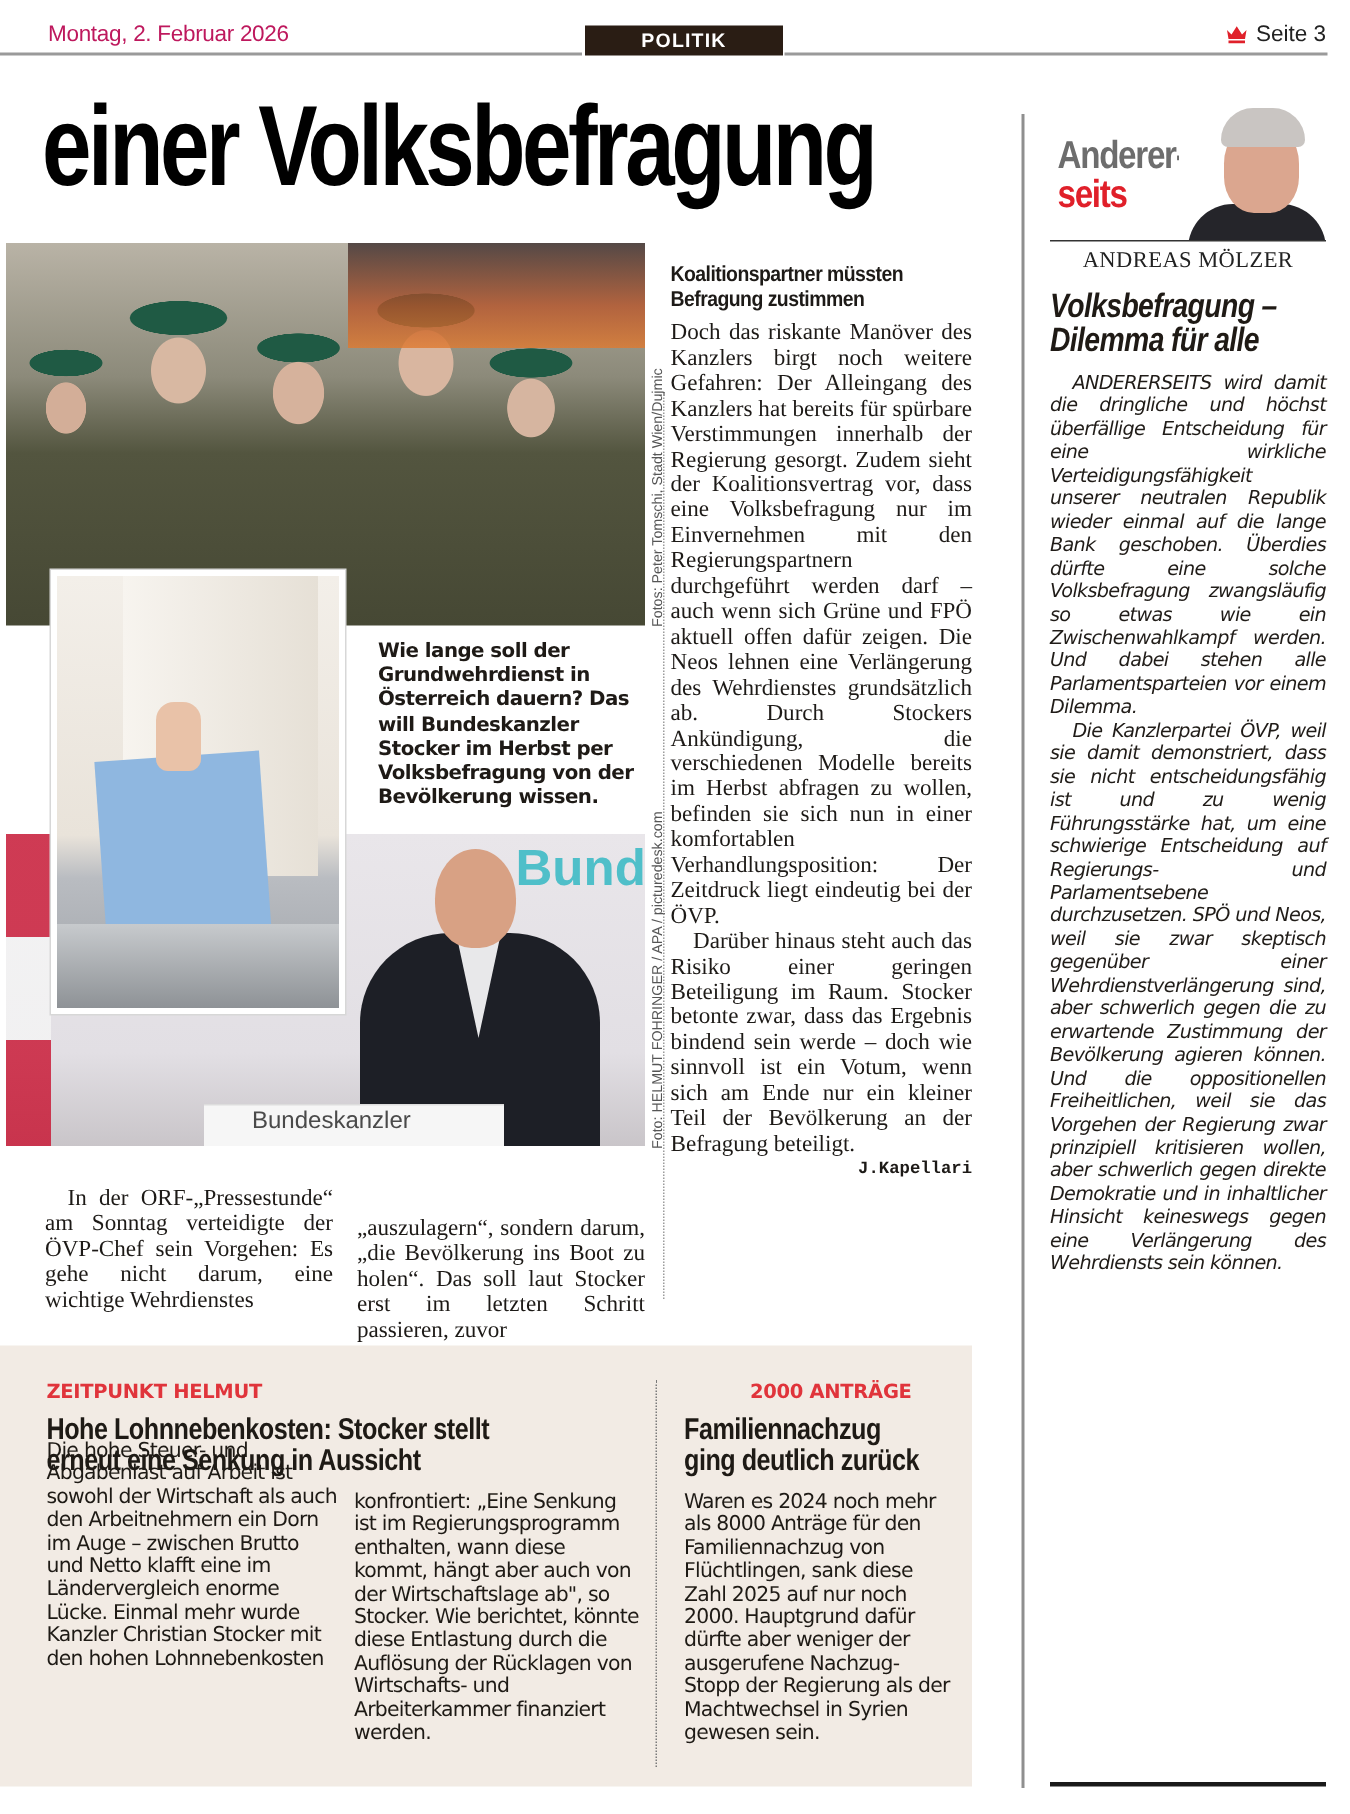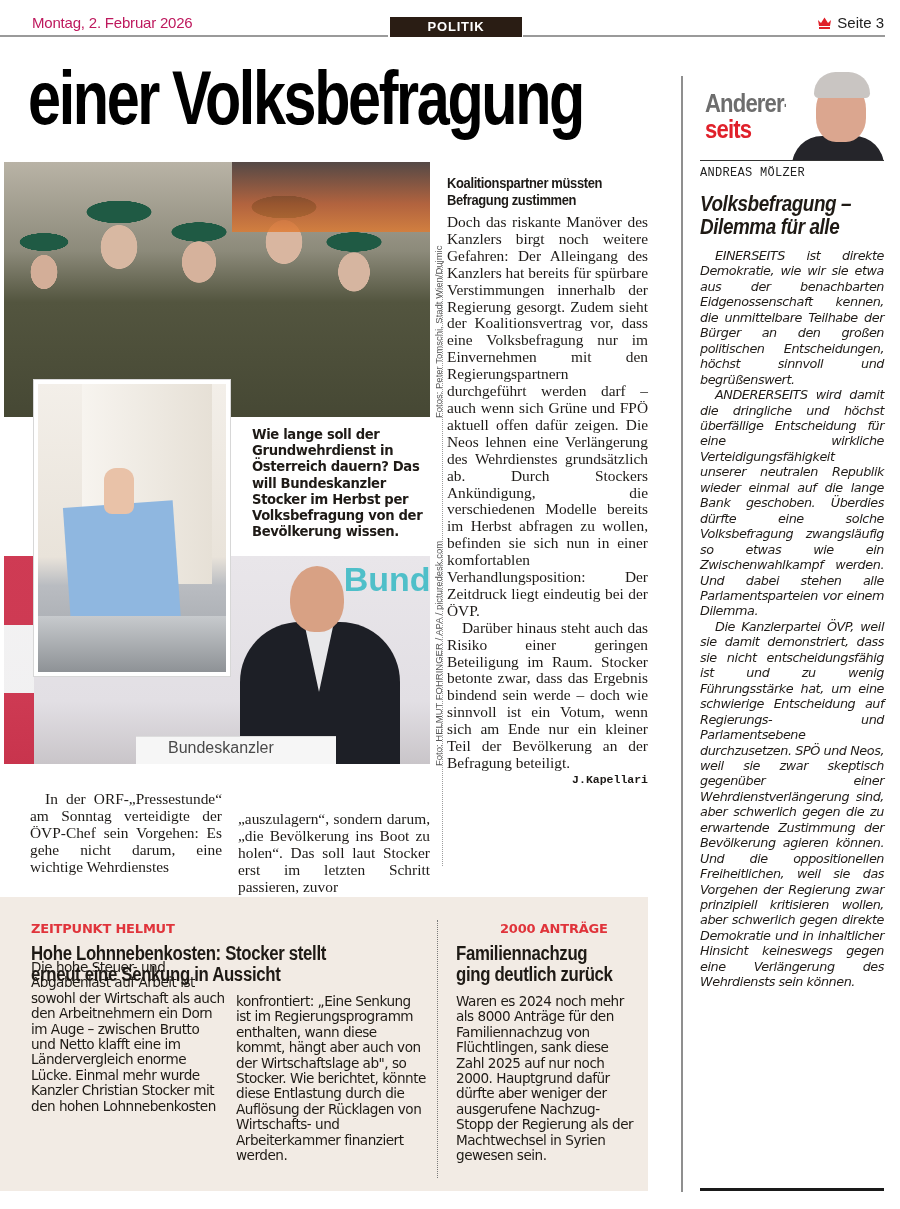--- a/index.html
+++ b/index.html
@@ -71,21 +71,21 @@
   .vline { position: absolute; left: 681px; top: 76px; width: 2px; height: 1116px; background: #8f8f8f; }
   .kolumne { position: absolute; left: 700px; top: 72px; width: 184px; }
   .kolumne .brand1 { position: absolute; left: 5px; top: 18px; font-family: "Liberation Sans", sans-serif; font-weight: bold; font-size: 26px; line-height: 26px; color: #6d6d6d; letter-spacing: -1px; transform: scaleX(0.85); transform-origin: left; white-space: nowrap; }
   .kolumne .brand2 { position: absolute; left: 5px; top: 44px; font-family: "Liberation Sans", sans-serif; font-weight: bold; font-size: 26px; line-height: 26px; color: #e0202a; letter-spacing: -1px; transform: scaleX(0.85); transform-origin: left; }
   .kolumne .portrait { position: absolute; left: 86px; top: 0; width: 98px; height: 88px; overflow: hidden;
     background: linear-gradient(180deg, #ffffff 0 0); }
   .portrait .hair { position: absolute; left: 28px; top: 0; width: 56px; height: 26px; background: #c9c5c2; border-radius: 28px 28px 6px 6px; }
   .portrait .face { position: absolute; left: 30px; top: 10px; width: 50px; height: 60px; background: #dba68f; border-radius: 45% 45% 40% 40%; }
   .portrait .body { position: absolute; left: 6px; top: 64px; width: 92px; height: 30px; background: #25252a; border-radius: 30px 30px 0 0; }
   .kolumne .rule { position: absolute; left: 0; top: 88px; width: 184px; height: 1px; background: #333; }
-  .kolumne .author { position: absolute; left: 0; top: 94px; width: 184px; font-family: Liberation Mono, monospace; font-size: 12px; color: #222; letter-spacing: 0.3px; }
+  .kolumne .author { position: absolute; left: 0; top: 94px; width: 184px; text-align: center; font-family: Liberation Serif, serif; font-size: 15px; color: #222; letter-spacing: 0.3px; }
   .kolumne .ktitle { position: absolute; left: 0; top: 120px; width: 210px; font-family: "Liberation Sans", sans-serif; font-weight: bold; font-style: italic; font-size: 22.5px; line-height: 23px; color: #1f1a15; transform: scaleX(0.84); transform-origin: left; letter-spacing: -0.5px; }
   .kolumne .ktext { position: absolute; left: 0; top: 176px; width: 184px; font-family: "DejaVu Sans", sans-serif; font-style: italic; font-size: 12.8px; line-height: 15.45px; color: #201c18; text-align: justify; letter-spacing: -0.45px; }
   .ktext p.ind { text-indent: 15px; }
   .kolumne .endrule { position: absolute; left: 0; top: 1116px; width: 184px; height: 3px; background: #1a1a1a; }
 
   
   .boxbg { position: absolute; left: 0; top: 897px; width: 648px; height: 294px; background: #f2ebe4; }
   .box-kicker { position: absolute; font-family: "DejaVu Sans", sans-serif; font-weight: bold; font-size: 13px; color: #e0343b; letter-spacing: -0.2px; }
   .box-title { position: absolute; font-family: "Liberation Sans", sans-serif; font-weight: bold; font-size: 20px; line-height: 21px; color: #1e1a15; transform: scaleX(0.84); transform-origin: left top; letter-spacing: -0.4px; white-space: nowrap; }
   .box-text { position: absolute; font-family: "DejaVu Sans", sans-serif; font-size: 13.6px; line-height: 15.4px; color: #1e1a15; letter-spacing: -0.5px; }
@@ -157,21 +157,20 @@
   <div class="brand2">seits</div>
   <div class="portrait">
     <div class="body"></div>
     <div class="face"></div>
     <div class="hair"></div>
   </div>
   <div class="rule"></div>
   <div class="author">ANDREAS MÖLZER</div>
   <h2 class="ktitle">Volksbefragung – Dilemma für alle</h2>
   <div class="ktext">
-    <p class="ind">EINERSEITS ist direkte Demokratie, wie wir sie etwa aus der benachbarten Eidgenossenschaft kennen, die unmittelbare Teilhabe der Bürger an den großen politischen Entscheidungen, höchst sinnvoll und begrüßenswert.</p>
     <p class="ind">ANDERERSEITS wird damit die dringliche und höchst überfällige Entscheidung für eine wirkliche Verteidigungsfähigkeit unserer neutralen Republik wieder einmal auf die lange Bank geschoben. Überdies dürfte eine solche Volksbefragung zwangsläufig so etwas wie ein Zwischenwahlkampf werden. Und dabei stehen alle Parlamentsparteien vor einem Dilemma.</p>
     <p class="ind">Die Kanzlerpartei ÖVP, weil sie damit demonstriert, dass sie nicht entscheidungsfähig ist und zu wenig Führungsstärke hat, um eine schwierige Entscheidung auf Regierungs- und Parlamentsebene durchzusetzen. SPÖ und Neos, weil sie zwar skeptisch gegenüber einer Wehrdienstverlängerung sind, aber schwerlich gegen die zu erwartende Zustimmung der Bevölkerung agieren können. Und die oppositionellen Freiheitlichen, weil sie das Vorgehen der Regierung zwar prinzipiell kritisieren wollen, aber schwerlich gegen direkte Demokratie und in inhaltlicher Hinsicht keineswegs gegen eine Verlängerung des Wehrdiensts sein können.</p>
   </div>
   <div class="endrule"></div>
 </div>
 
 <div class="boxbg"></div>
 
 <div class="box-kicker" style="left:31px; top:921px;">ZEITPUNKT HELMUT</div>
 <div class="box-title" style="left:31px; top:943px;">

